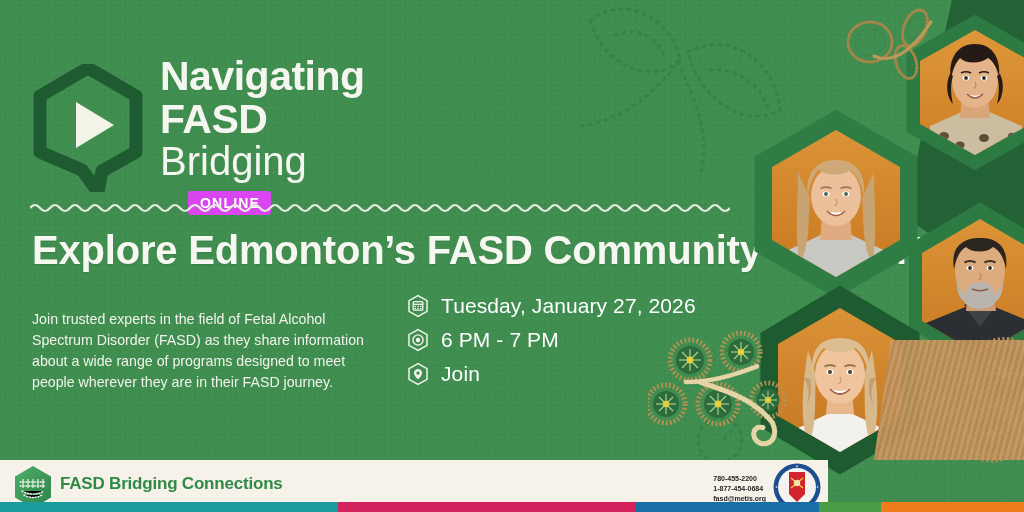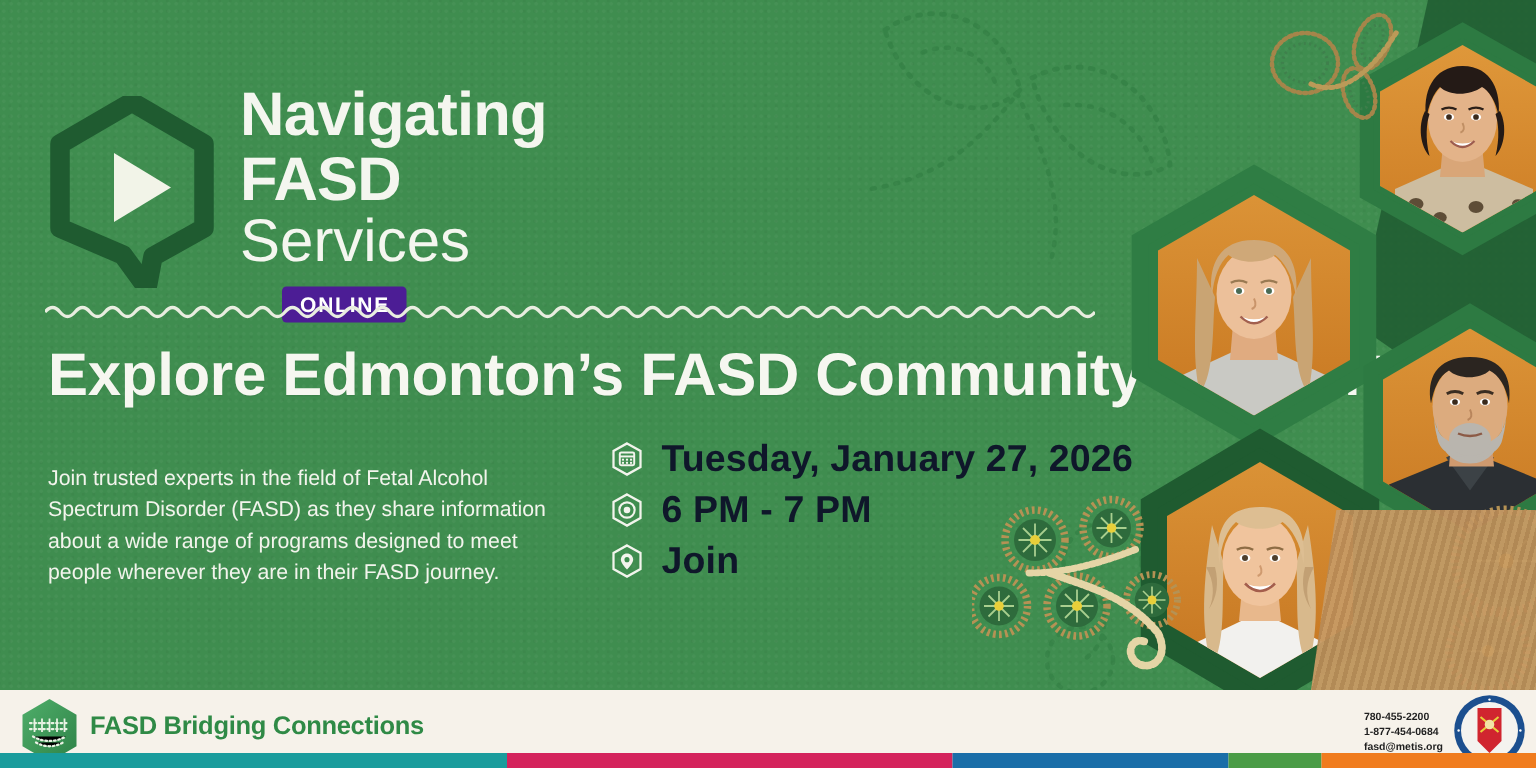--- a/index.html
+++ b/index.html
@@ -41,21 +41,21 @@
   .brand-text { position:absolute; left:128px; top:-4px; width:260px; }
   .brand-line {
     color:#f4f6ef; line-height:1.0; letter-spacing:-.5px;
   }
   .brand-nav { font-size:41px; font-weight:bold; }
   .brand-fasd { font-size:41px; font-weight:bold; margin-top:2px; }
   .brand-web { font-size:40px; font-weight:300; margin-top:1px; letter-spacing:0px; }
   .online-badge {
     display:inline-block;
     margin-top:10px; margin-left:28px;
-    background:#4c1d95;
+    background:#d946ef;
     color:#ffffff;
     font-size:14px; font-weight:bold;
     letter-spacing:1.2px;
     padding:4px 11px 4px 12px;
     border-radius:3px;
   }
 
   
   .wave { position:absolute; left:30px; top:200px; width:700px; height:14px; }
 
@@ -78,38 +78,38 @@
     font-size:14.2px;
     line-height:1.47;
   }
   .body-para + .body-para { margin-top:15px; }
 
   
   .details { position:absolute; left:406px; top:289px; }
   .detail-row { display:flex; align-items:center; height:34px; }
   .detail-icon { width:24px; height:24px; flex:0 0 24px; margin-right:11px; }
   .detail-text {
-    color:#0f172a;
-    font-size:25px;
-    font-weight:bold;
+    color:#ffffff;
+    font-size:21px;
+    font-weight:normal;
     letter-spacing:.1px;
     white-space:nowrap;
   }
 
   
   .hex { position:absolute; }
   .hex svg { display:block; overflow:visible; }
 
   
   .bead { position:absolute; pointer-events:none; }
 
   
   .footer {
     position:absolute; left:0; bottom:0;
-    width:1024px; height:52px;
+    width:828px; height:52px;
     background:#f6f2ea;
   }
   .footer-strip {
     position:absolute; left:0; bottom:0;
     width:1024px; height:10px;
     display:flex;
   }
   .footer-strip span { height:100%; display:block; }
   .footer-logo { position:absolute; left:10px; top:4px; width:46px; height:46px; }
   .footer-brand {
@@ -189,21 +189,21 @@
   </svg>
 
   <div class="logo-lockup">
     <svg class="logo-mark" viewBox="0 0 112 128">
       <path d="M56 4 L104 32 L104 88 L70 107 L66 128 L50 106 L8 88 L8 32 Z" fill="none" stroke="#1f5b30" stroke-width="13" stroke-linejoin="round"></path>
       <path d="M44 38 L82 61 L44 84 Z" fill="#f2f4e8"></path>
     </svg>
     <div class="brand-text">
       <div class="brand-line brand-nav">Navigating</div>
       <div class="brand-line brand-fasd">FASD</div>
-      <div class="brand-line brand-web">Services</div>
+      <div class="brand-line brand-web">Bridging</div>
       <div class="online-badge">ONLINE</div>
     </div>
   </div>
 
   <svg class="wave" viewBox="0 0 700 14" preserveAspectRatio="none">
     <path d="M0,8 q5,-6 10,0 t10,0 t10,0 t10,0 t10,0 t10,0 t10,0 t10,0 t10,0 t10,0 t10,0 t10,0 t10,0 t10,0 t10,0 t10,0 t10,0 t10,0 t10,0 t10,0 t10,0 t10,0 t10,0 t10,0 t10,0 t10,0 t10,0 t10,0 t10,0 t10,0 t10,0 t10,0 t10,0 t10,0 t10,0 t10,0 t10,0 t10,0 t10,0 t10,0 t10,0 t10,0 t10,0 t10,0 t10,0 t10,0 t10,0 t10,0 t10,0 t10,0 t10,0 t10,0 t10,0 t10,0 t10,0 t10,0 t10,0 t10,0 t10,0 t10,0 t10,0 t10,0 t10,0 t10,0 t10,0 t10,0 t10,0 t10,0 t10,0 t10,0" fill="none" stroke="#e9ede0" stroke-width="2.2"></path>
   </svg>
 
   <div class="headline">Explore Edmonton’s FASD Community Supports!</div>
 

